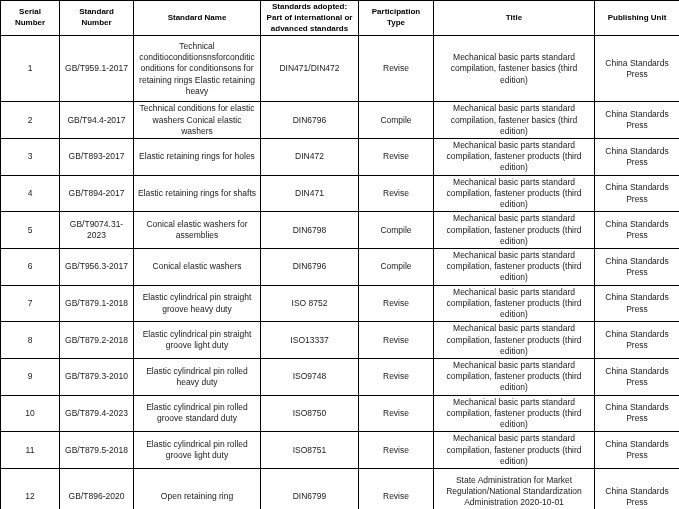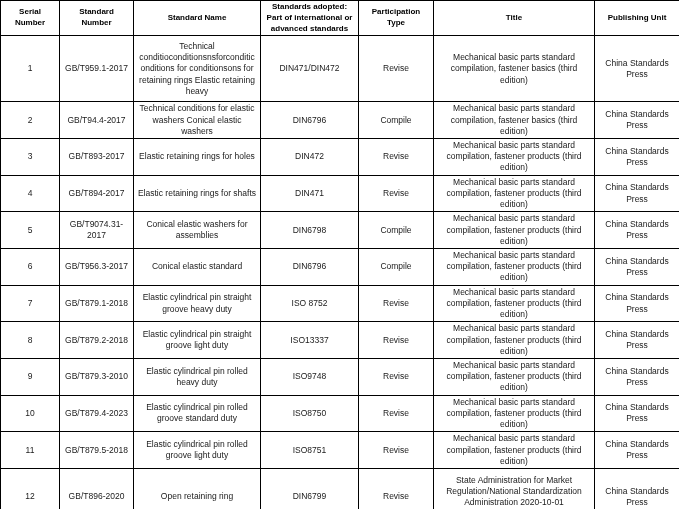--- a/index.html
+++ b/index.html
@@ -94,31 +94,31 @@
       <td>4</td>
       <td>GB/T894-2017</td>
       <td>Elastic retaining rings for shafts</td>
       <td>DIN471</td>
       <td>Revise</td>
       <td>Mechanical basic parts standard compilation, fastener products (third edition)</td>
       <td>China Standards Press</td>
     </tr>
     <tr class="r-mid">
       <td>5</td>
-      <td>GB/T9074.31-2017</td>
+      <td>GB/T9074.31-2023</td>
       <td>Conical elastic washers for assemblies</td>
       <td>DIN6798</td>
       <td>Compile</td>
       <td>Mechanical basic parts standard compilation, fastener products (third edition)</td>
       <td>China Standards Press</td>
     </tr>
     <tr class="r-mid">
       <td>6</td>
       <td>GB/T956.3-2017</td>
-      <td>Conical elastic standard</td>
+      <td>Conical elastic washers</td>
       <td>DIN6796</td>
       <td>Compile</td>
       <td>Mechanical basic parts standard compilation, fastener products (third edition)</td>
       <td>China Standards Press</td>
     </tr>
     <tr class="r-mid">
       <td>7</td>
       <td>GB/T879.1-2018</td>
       <td>Elastic cylindrical pin straight groove heavy duty</td>
       <td>ISO 8752</td>

